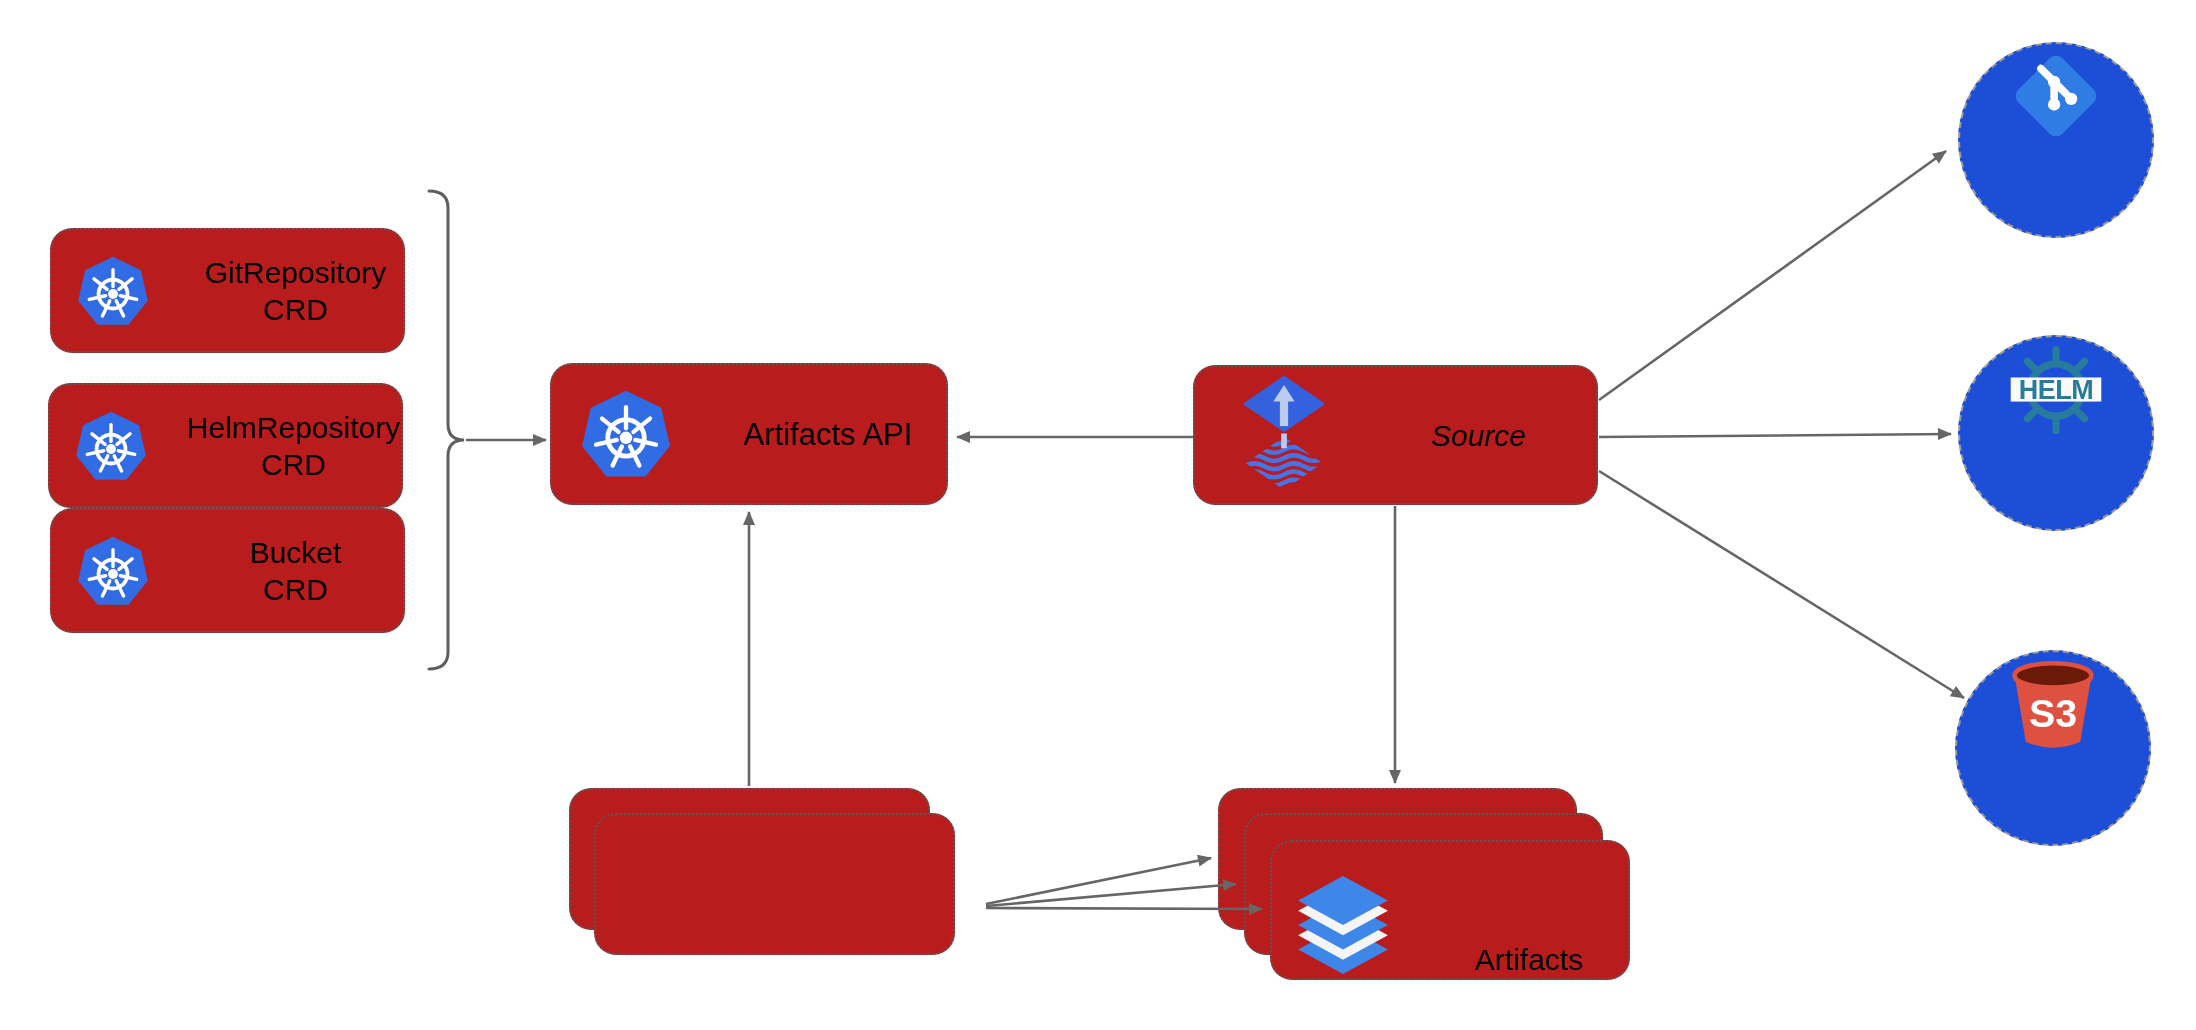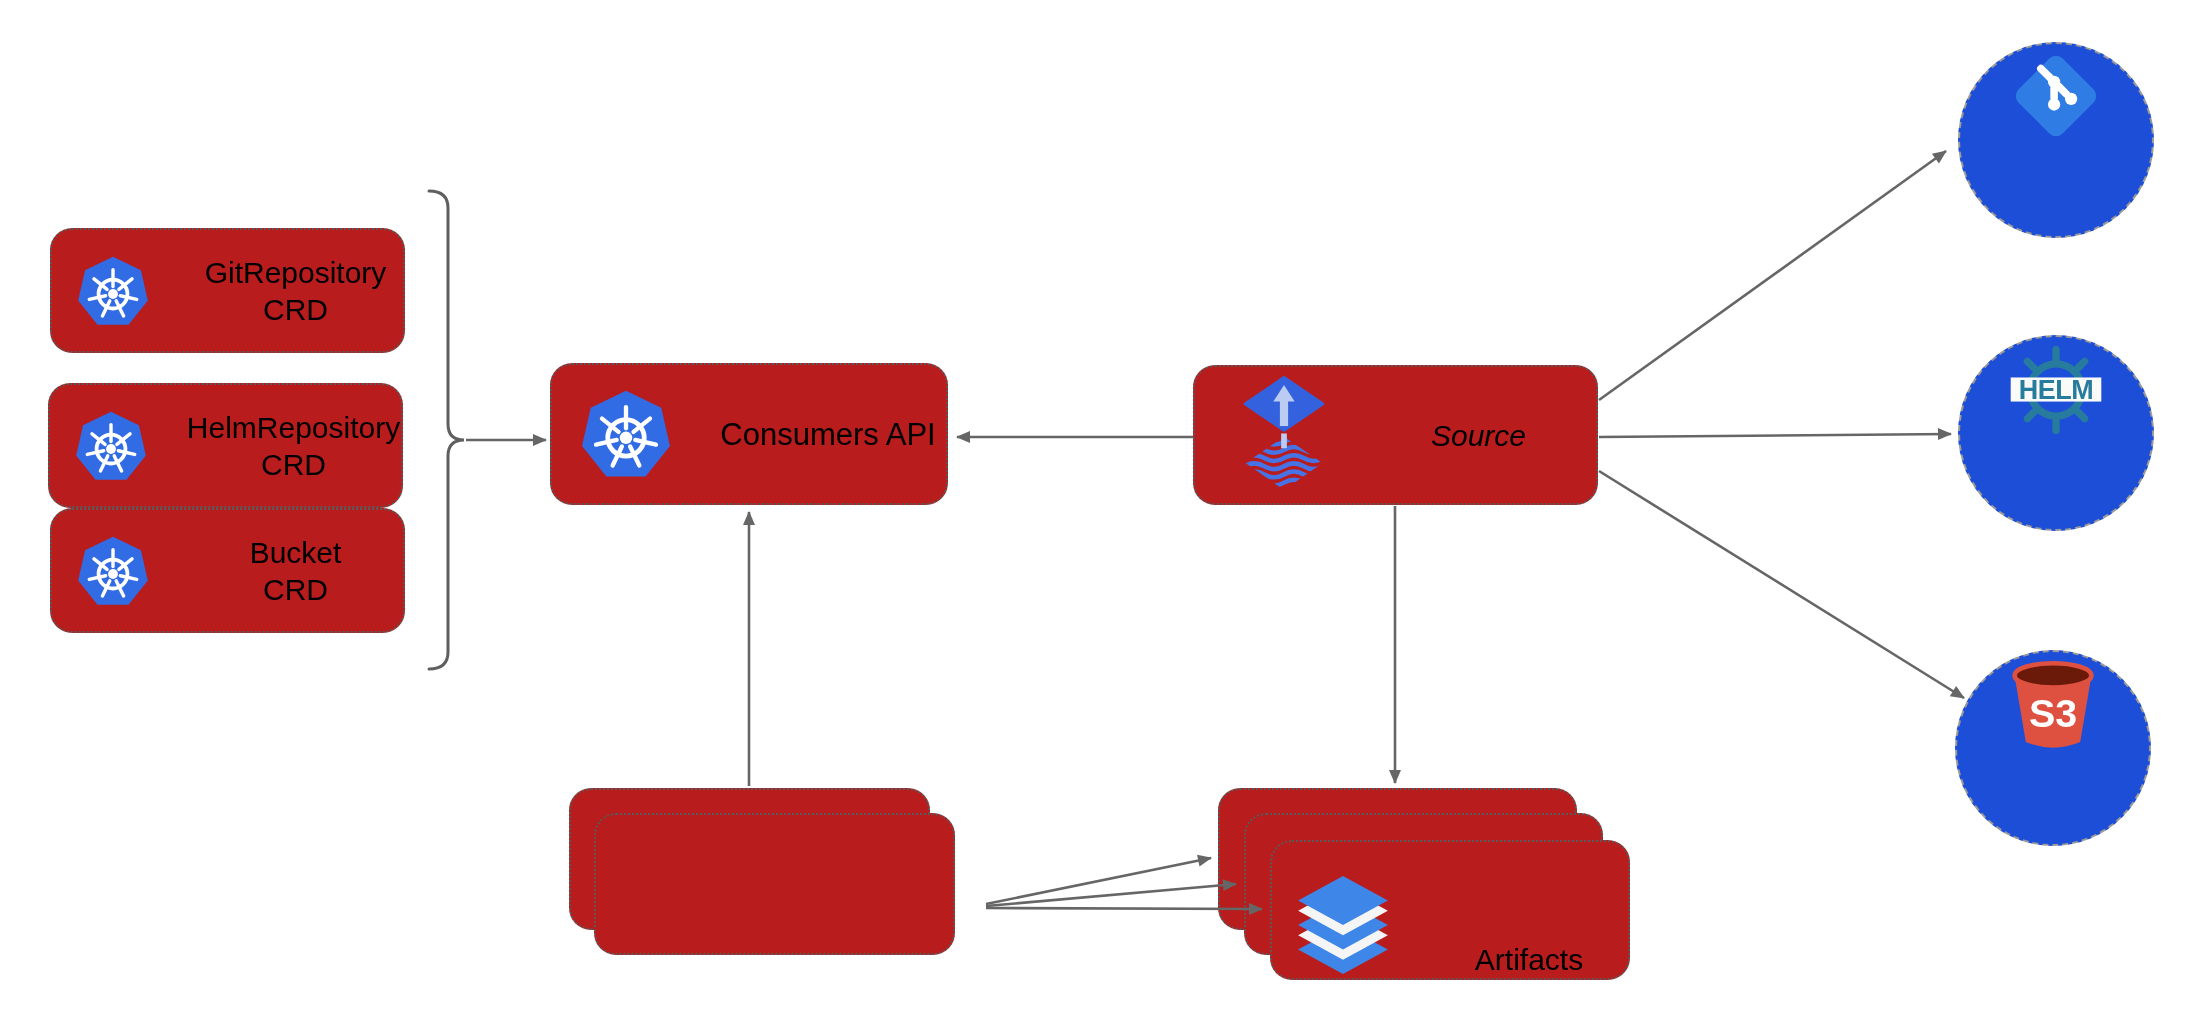--- a/index.html
+++ b/index.html
@@ -127,21 +127,21 @@
     <div class="lbl">
       <div>Bucket</div>
       <div>CRD</div>
     </div>
   </div>
 
   <div class="box api" style="left:550px;top:363px;width:398px;height:142px">
     <svg class="icon">
         <use href="#sym-k8s"></use>
       </svg>
-    <div class="lbl">Consumers API</div>
+    <div class="lbl">Artifacts API</div>
   </div>
 
   <div class="box sc" style="left:1193px;top:365px;width:405px;height:140px">
     <svg class="icon">
         <use href="#sym-flux"></use>
       </svg>
     <div class="lbl">
       <div>Source</div>
     </div>
   </div>

